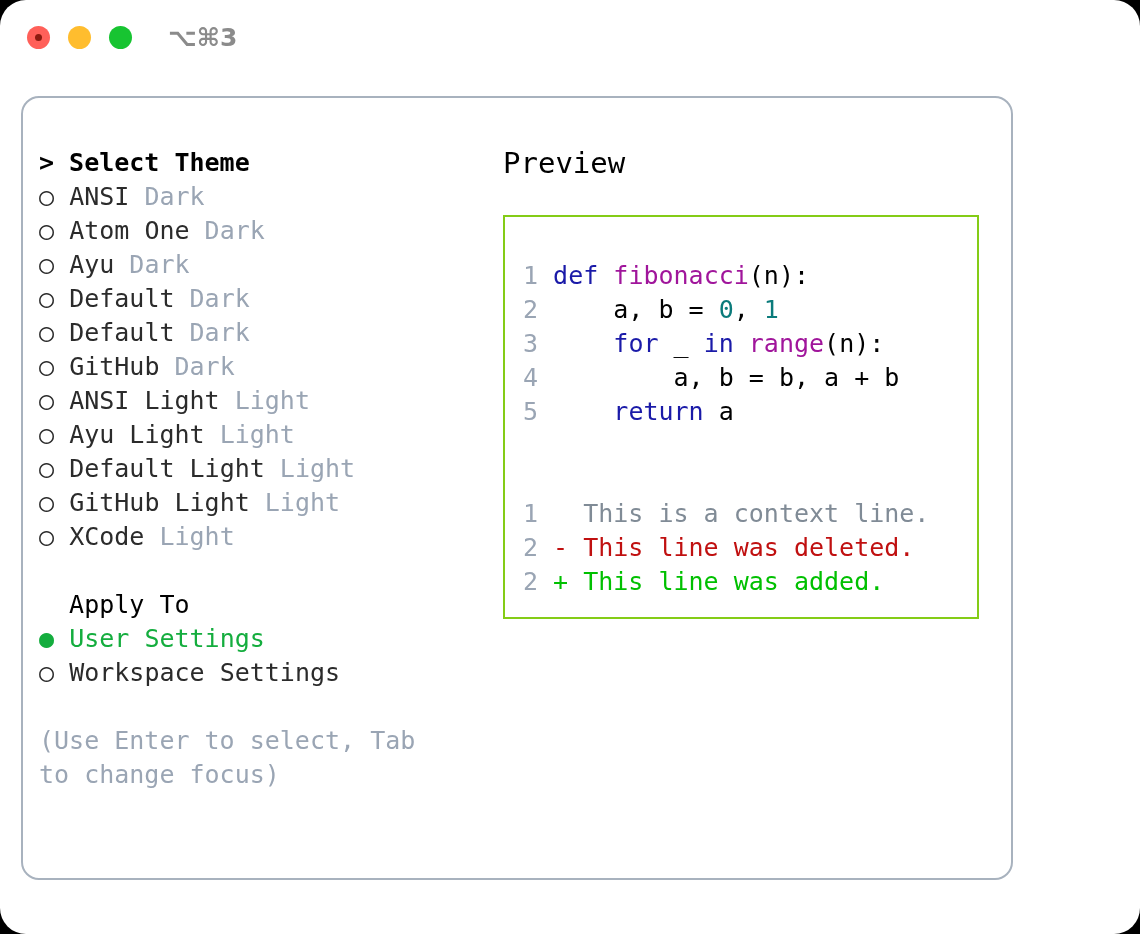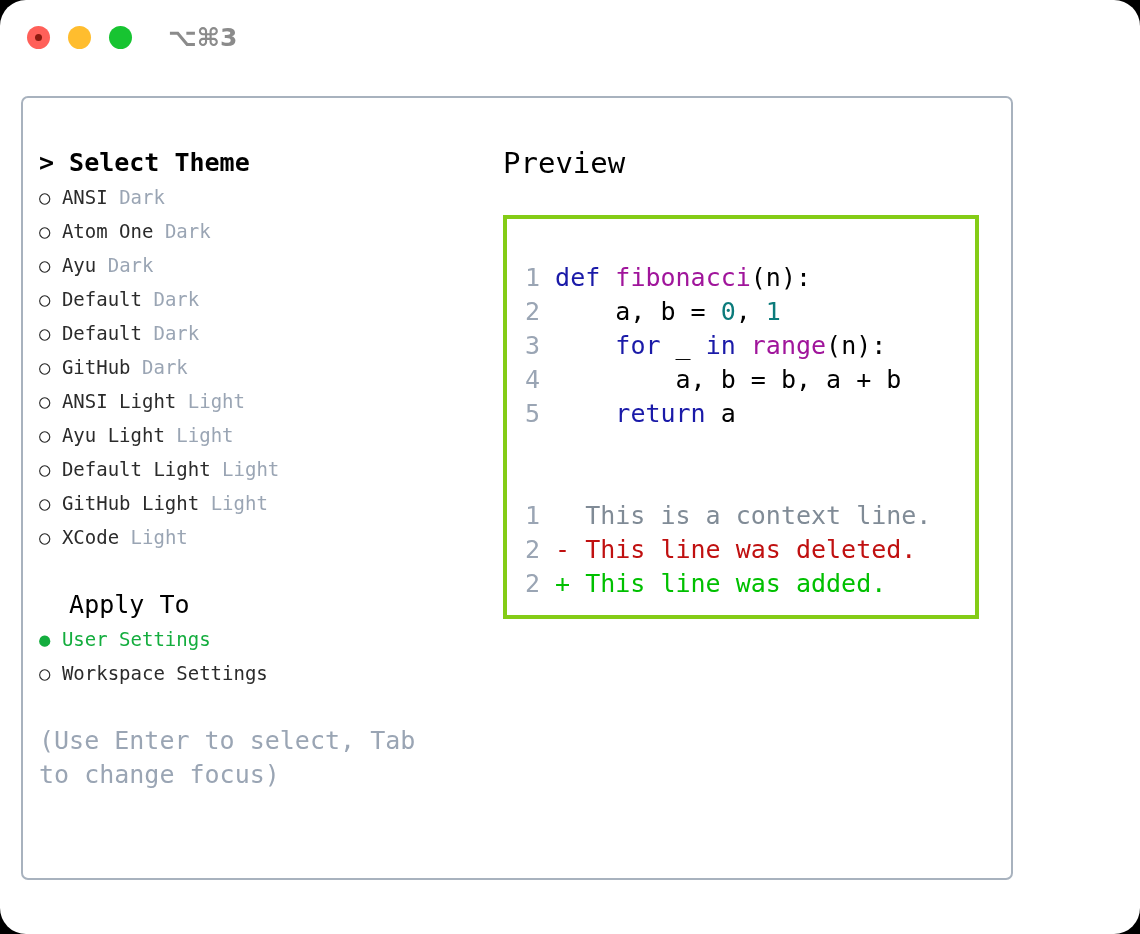--- a/index.html
+++ b/index.html
@@ -71,21 +71,21 @@
   }
 
   
   .dialog {
     position: absolute;
     left: 21px;
     top: 96px;
     width: 992px;
     height: 784px;
     border: 2px solid #a8b2be;
-    border-radius: 7px;
+    border-radius: 18px;
     box-sizing: border-box;
     background: #ffffff;
   }
 
   .columns {
     position: absolute;
     left: 0; top: 0;
     width: 100%; height: 100%;
   }
 
@@ -107,21 +107,21 @@
   .section-header.focused {
     font-weight: bold;
   }
 
   .opt-list {
     margin: 0;
     padding: 0;
     list-style: none;
   }
   .opt {
-    font-size: 19px;
+    font-size: 25px;
     line-height: 34px;
     height: 34px;
     white-space: pre;
     color: #2b2b2b;
     display: block;
   }
   .marker { color: #2b2b2b; }
   .opt.selected .marker { color: #14ad3e; }
   .opt.selected .opt-label { color: #14ad3e; }
   .opt-label { color: #2b2b2b; }
@@ -147,21 +147,21 @@
   .preview-title {
     font-size: 29px;
     line-height: 34px;
     color: #000000;
     white-space: pre;
   }
   .preview-box {
     margin-top: 35px;
     width: 476px;
     height: 404px;
-    border: 4px solid #84cc16;
+    border: 2px solid #84cc16;
     box-sizing: border-box;
     background: #ffffff;
     position: relative;
   }
   .code-area {
     position: absolute;
     left: 18px;
     top: 42px;
     right: 4px;
   }

